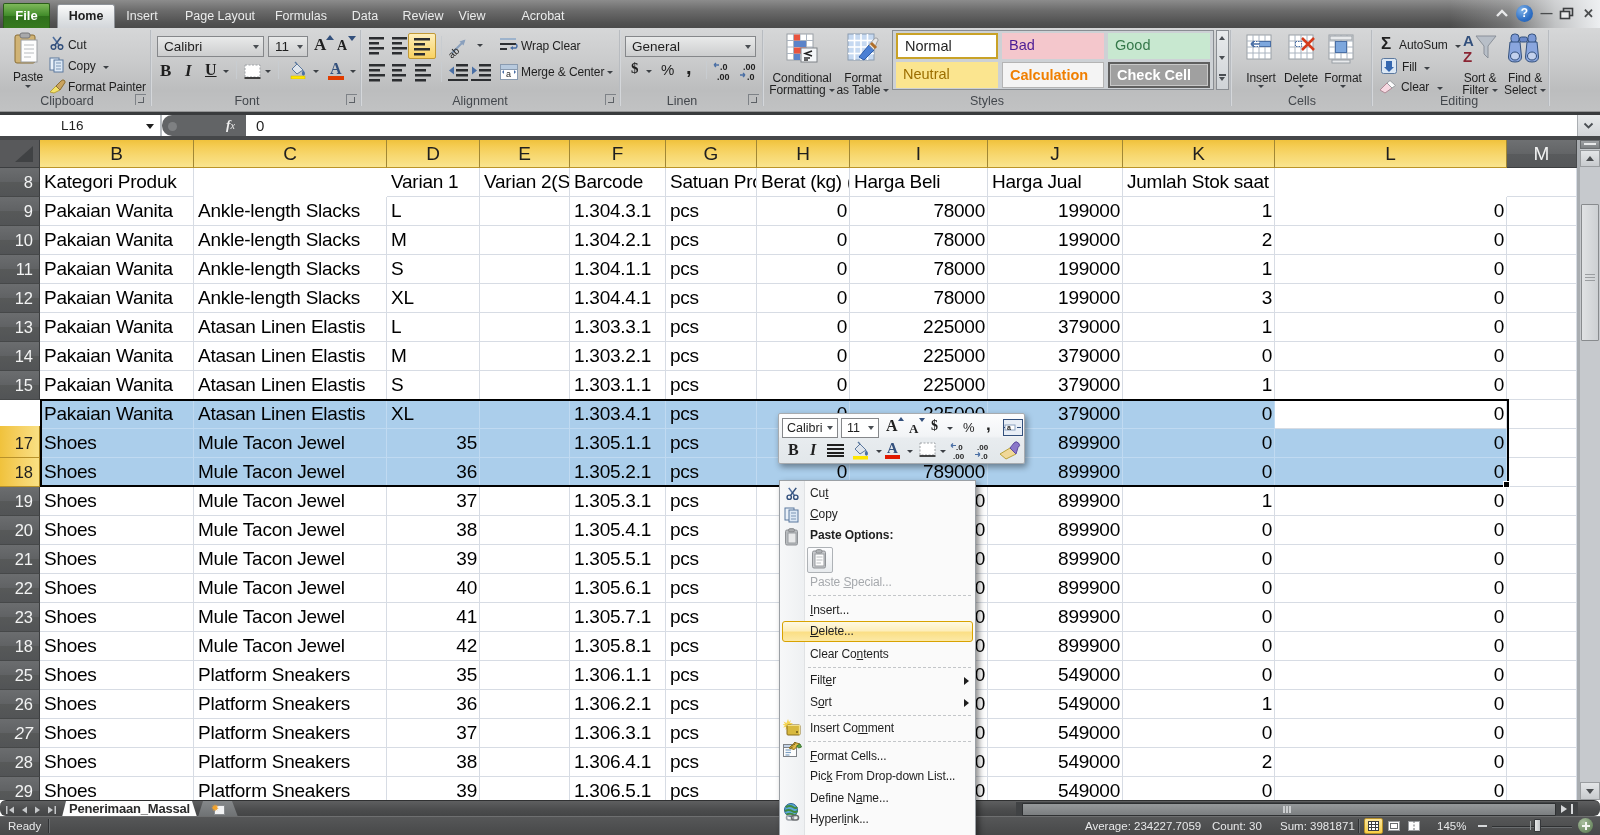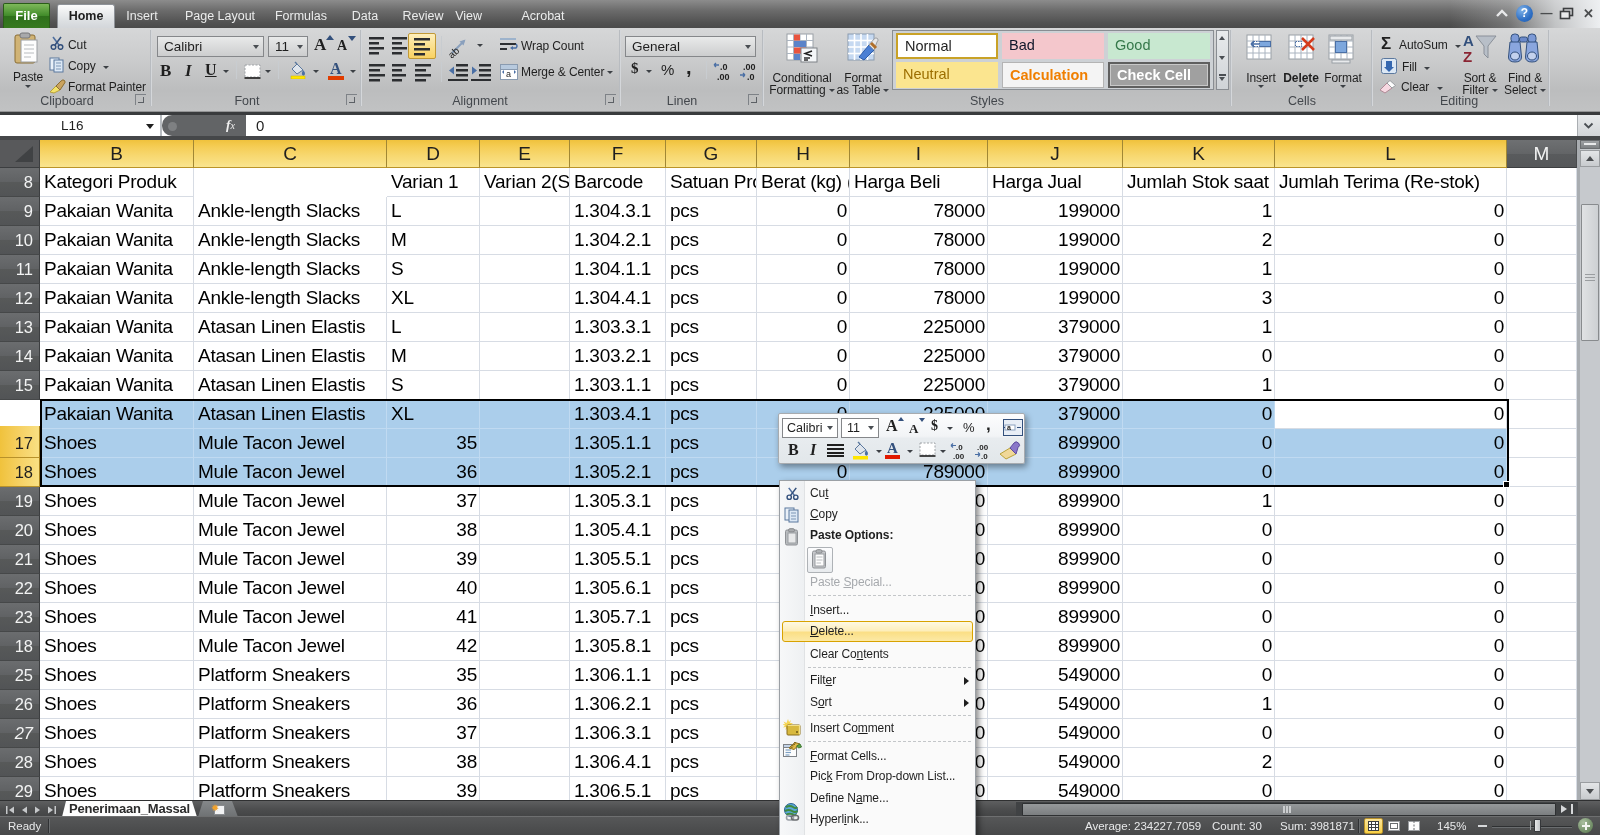--- a/index.html
+++ b/index.html
@@ -36,21 +36,21 @@
 
 <div id="tabbar" class="abs">
       <div id="tbcorner" class="abs"></div>
 <div id="tab-file" class="abs">File</div>
 <div id="tab-home" class="abs">Home</div>
 <div class="tab abs" style="left:117px;width:50px;">Insert</div>
 <div class="tab abs" style="left:180px;width:80px;">Page Layout</div>
 <div class="tab abs" style="left:270px;width:62px;">Formulas</div>
 <div class="tab abs" style="left:342px;width:46px;">Data</div>
 <div class="tab abs" style="left:398px;width:50px;">Review</div>
-<div class="tab abs" style="left:434px;width:48px;text-align:right;">View</div>
+<div class="tab abs" style="left:448px;width:48px;">View</div>
 <div class="tab abs" style="left:516px;width:54px;">Acrobat</div>
 <svg class="abs" style="left:1494px;top:8px;" width="16" height="10" viewBox="0 0 16 10">
         <path d="M3 8 L8 3 L13 8" stroke="#e8e9ea" stroke-width="2.4" fill="none"></path>
       </svg>
 <div class="abs" style="left:1516px;top:5px;width:17px;height:17px;border-radius:50%;background:radial-gradient(circle at 35% 30%,#7fb2e8,#2f6fc4 60%,#1d5cb0);color:#fff;font-size:12px;font-weight:bold;text-align:center;line-height:17px;">?</div>
 <div class="winbtn abs" style="left:1538px;width:17px;color:#4a4c4e;font-weight:bold;">—</div>
 <svg class="abs" style="left:1559px;top:7px;" width="15" height="13" viewBox="0 0 15 13">
         <rect x="4.5" y="1.5" width="9" height="7" fill="none" stroke="#3c3e40" stroke-width="1.6"></rect>
         <rect x="1.5" y="4.5" width="9" height="7" fill="#e8e9ea" stroke="#3c3e40" stroke-width="1.6"></rect>
       </svg>
@@ -193,21 +193,21 @@
         <rect x="0" y="15" width="20" height="2.5" fill="#2c2e31"></rect>
 <path d="M1 2.5 L6 6.5 L1 10.5 Z" fill="#4a6fa5"></path>
 </svg>
 <svg class="abs" style="left:500px;top:10px;" width="18" height="16" viewBox="0 0 18 16">
 <rect x="0" y="0" width="16" height="2" fill="#9db3cc"></rect>
         <rect x="0" y="5" width="16" height="2" fill="#2c2e31"></rect>
         <rect x="0" y="10" width="7" height="2" fill="#2c2e31"></rect>
 <path d="M16 6 q2 2 0 4 l-4 0" stroke="#4a6fa5" fill="none" stroke-width="1.5"></path>
         <path d="M13 8 l-3 2 l3 2 z" fill="#4a6fa5"></path>
 </svg>
-<div class="rbtntext abs" style="left:521px;top:11px;">Wrap Count</div>
+<div class="rbtntext abs" style="left:521px;top:11px;">Wrap Clear</div>
 <svg class="abs" style="left:500px;top:36px;" width="18" height="16" viewBox="0 0 18 16">
 <rect x="0.5" y="0.5" width="17" height="15" fill="#fff" stroke="#8a9bb0"></rect>
 <rect x="0.5" y="0.5" width="17" height="5" fill="#b8cade" stroke="#8a9bb0"></rect>
 <text x="6" y="13" font-size="9" fill="#1f1f1f">a</text>
 <path d="M2 8 l2 2 l0 -4 z" fill="#4a6fa5"></path>
         <path d="M16 8 l-2 2 l0 -4 z" fill="#4a6fa5"></path>
 </svg>
 <div class="rbtntext abs" style="left:521px;top:37px;">Merge &amp; Center</div>
 <div class="abs darr" style="left:607px;top:43px;"></div>
 <div class="combo abs" style="left:625px;top:8px;width:131px;height:21px;line-height:19px;padding-left:6px;">General<span class="arr"></span></div>
@@ -259,21 +259,21 @@
           <line x1="20.5" y1="1" x2="20.5" y2="27"></line>
         </g>
 <path d="M12 24 L22 12 L27 17 L17 27 Z" fill="#4a7fd4" stroke="#2d5ca8"></path>
 <path d="M22 12 L27 6 Q29 4 30.5 5.5 Q32 7 30 9 L27 17 Z" fill="#e8e8e8" stroke="#9a9da1"></path>
 <path d="M24 10 L29 15" stroke="#b06f2a" stroke-width="3"></path>
 </svg>
 <div class="rbtntext abs" style="left:828px;top:43px;width:70px;text-align:center;">Format</div>
 <div class="rbtntext abs" style="left:828px;top:55px;width:70px;text-align:center;">as Table <span class="darr"></span></div>
 <div class="abs" style="left:892px;top:2px;width:322px;height:60px;background:#cdd1d5;border:1px solid #898d92;"></div>
 <div class="abs stylecell" style="left:896px;top:5px;width:102px;background:#fff;border:2px solid #c9a227;line-height:22px;color:#1f1f1f;">Normal</div>
-<div class="abs stylecell" style="left:1002px;top:5px;width:102px;background:#f4c7cc;color:#0f172a;">Bad</div>
+<div class="abs stylecell" style="left:1002px;top:5px;width:102px;background:#f4c7cc;color:#4c1d95;">Bad</div>
 <div class="abs stylecell" style="left:1108px;top:5px;width:102px;background:#c8e8d0;color:#35784a;">Good</div>
 <div class="abs stylecell" style="left:896px;top:34px;width:102px;background:#fbe58f;color:#9c6e00;">Neutral</div>
 <div class="abs stylecell" style="left:1002px;top:34px;width:102px;background:#f4f4f4;border:1px solid #b4b4b4;color:#f07f00;font-weight:bold;line-height:24px;">Calculation</div>
 <div class="abs stylecell" style="left:1108px;top:34px;width:102px;background:#a0a0a0;border:2px solid #5f5f5f;box-shadow:inset 0 0 0 1px #c8c8c8;color:#fff;font-weight:bold;line-height:22px;">Check Cell</div>
 <div class="abs" style="left:1216px;top:2px;width:13px;height:60px;background:linear-gradient(180deg,#e8eaec,#cfd3d7);border:1px solid #898d92;"></div>
 <div class="abs" style="left:1219px;top:8px;width:0;height:0;border-left:3.5px solid transparent;border-right:3.5px solid transparent;border-bottom:4px solid #4a4e53;"></div>
 <div class="abs" style="left:1219px;top:28px;width:0;height:0;border-left:3.5px solid transparent;border-right:3.5px solid transparent;border-top:4px solid #4a4e53;"></div>
 <div class="abs" style="left:1219px;top:46px;width:7px;height:1.5px;background:#4a4e53;"></div>
 <div class="abs" style="left:1219px;top:49px;width:0;height:0;border-left:3.5px solid transparent;border-right:3.5px solid transparent;border-top:4px solid #4a4e53;"></div>
 <svg class="abs" style="left:1246px;top:6px;" width="30" height="30" viewBox="0 0 30 30">
@@ -298,21 +298,21 @@
           <line x1="1" y1="7" x2="25" y2="7"></line>
           <line x1="1" y1="13" x2="25" y2="13"></line>
           <line x1="1" y1="19" x2="25" y2="19"></line>
           <line x1="7" y1="1" x2="7" y2="25"></line>
           <line x1="13" y1="1" x2="13" y2="25"></line>
           <line x1="19" y1="1" x2="19" y2="25"></line>
         </g>
 <rect x="7.5" y="7.5" width="6" height="5" fill="#fff" stroke="#4a6fa5" stroke-dasharray="1.5 1"></rect>
         <path d="M14 4 L26 16 M26 4 L14 16" stroke="#d43b1b" stroke-width="2.5"></path>
       </svg>
-<div class="rbtntext abs" style="left:1280px;top:43px;width:42px;text-align:center;font-weight:bold;">Delete</div>
+<div class="rbtntext abs" style="left:1280px;top:43px;width:42px;text-align:center;">Delete</div>
 <div class="abs darr" style="left:1298px;top:57px;"></div>
 <svg class="abs" style="left:1328px;top:6px;" width="30" height="30" viewBox="0 0 30 30">
 <rect x="1" y="1" width="24" height="24" fill="#fff" stroke="#9aa0a6"></rect>
 <g stroke="#aab4c0">
           <line x1="1" y1="7" x2="25" y2="7"></line>
           <line x1="1" y1="13" x2="25" y2="13"></line>
           <line x1="1" y1="19" x2="25" y2="19"></line>
           <line x1="7" y1="1" x2="7" y2="25"></line>
           <line x1="13" y1="1" x2="13" y2="25"></line>
           <line x1="19" y1="1" x2="19" y2="25"></line>
@@ -394,21 +394,20 @@
 <div class="abs rowhdr" style="top:28px;">8</div>
 <div class="abs cell" style="left:40px;top:28px;width:154px;">Kategori Produk</div>
 <div class="abs cell" style="left:387px;top:28px;width:93px;">Varian 1</div>
 <div class="abs cell" style="left:480px;top:28px;width:90px;">Varian 2(Size</div>
 <div class="abs cell" style="left:570px;top:28px;width:96px;">Barcode</div>
 <div class="abs cell" style="left:666px;top:28px;width:91px;">Satuan Produk</div>
 <div class="abs cell" style="left:757px;top:28px;width:93px;">Berat (kg) (O</div>
 <div class="abs cell" style="left:850px;top:28px;width:138px;">Harga Beli</div>
 <div class="abs cell" style="left:988px;top:28px;width:135px;">Harga Jual</div>
 <div class="abs cell" style="left:1123px;top:28px;width:152px;">Jumlah Stok saat in</div>
-<div class="abs cell" style="left:1275px;top:28px;width:232px;">Jumlah Terima (Re-stok)</div>
 <div class="abs cell" style="left:1507px;top:28px;width:70px;"></div>
 <div class="abs rowhdr" style="top:57px;">9</div>
 <div class="abs cell" style="left:40px;top:57px;width:154px;">Pakaian Wanita</div>
 <div class="abs cell" style="left:194px;top:57px;width:193px;">Ankle-length Slacks</div>
 <div class="abs cell" style="left:387px;top:57px;width:93px;">L</div>
 <div class="abs cell" style="left:480px;top:57px;width:90px;"></div>
 <div class="abs cell" style="left:570px;top:57px;width:96px;">1.304.3.1</div>
 <div class="abs cell" style="left:666px;top:57px;width:91px;">pcs</div>
 <div class="abs cell num" style="left:757px;top:57px;width:93px;">0</div>
 <div class="abs cell num" style="left:850px;top:57px;width:138px;">78000</div>
@@ -682,21 +681,21 @@
 <div class="abs" style="left:1577px;top:140px;width:3px;height:660px;background:#a9adb1;"></div>
 <div class="abs" style="left:1580px;top:140px;width:20px;height:660px;background:#c6c9cd;"></div>
 <div class="abs" style="left:1580px;top:140px;width:20px;height:9px;background:linear-gradient(180deg,#9fa2a5,#7e8184);border:1px solid #6a6d70;"></div>
 <div class="abs" style="left:1584px;top:143px;width:12px;height:2px;background:#e8e9ea;"></div>
 <div class="abs" style="left:1580px;top:150px;width:20px;height:17px;background:linear-gradient(180deg,#e3e5e7,#c8cbce);border:1px solid #9a9da0;"></div>
 <div class="abs" style="left:1586px;top:156px;width:0;height:0;border-left:4px solid transparent;border-right:4px solid transparent;border-bottom:5px solid #4a4d50;"></div>
 <div class="abs" style="left:1581px;top:204px;width:18px;height:137px;background:linear-gradient(90deg,#e0e2e4,#cdd0d3);border:1px solid #888b8e;border-radius:1px;"></div>
 <div class="abs" style="left:1585px;top:274px;width:10px;height:1px;background:#9a9da0;box-shadow:0 3px 0 #9a9da0,0 6px 0 #9a9da0;"></div>
 <div class="abs" style="left:1580px;top:782px;width:20px;height:18px;background:linear-gradient(180deg,#e3e5e7,#c8cbce);border:1px solid #9a9da0;"></div>
 <div class="abs" style="left:1586px;top:789px;width:0;height:0;border-left:4px solid transparent;border-right:4px solid transparent;border-top:5px solid #4a4d50;"></div>
-<div class="abs" style="left:0;top:800px;width:1600px;height:16px;background:linear-gradient(180deg,#5e5f60 0%,#4c4d4e 55%,#444546 100%);border-top:1px solid #2f3031;">
+<div class="abs" style="left:0;top:800px;width:1600px;height:16px;background:linear-gradient(180deg,#5e5f60 0%,#4c4d4e 55%,#444546 100%);border-top:1px solid #2f3031;border-radius:6px;">
 <svg class="abs" style="left:6px;top:5px;" width="50" height="8" viewBox="0 0 50 8">
         <g fill="#c6c8ca">
           <rect x="0" y="0" width="1.5" height="8"></rect>
           <path d="M8 0.5 L3 4 L8 7.5 Z"></path>
           <path d="M21 0.5 L16 4 L21 7.5 Z"></path>
           <path d="M29 0.5 L34 4 L29 7.5 Z"></path>
           <path d="M42 0.5 L47 4 L42 7.5 Z"></path>
           <rect x="48.5" y="0" width="1.5" height="8"></rect>
         </g>
       </svg>

